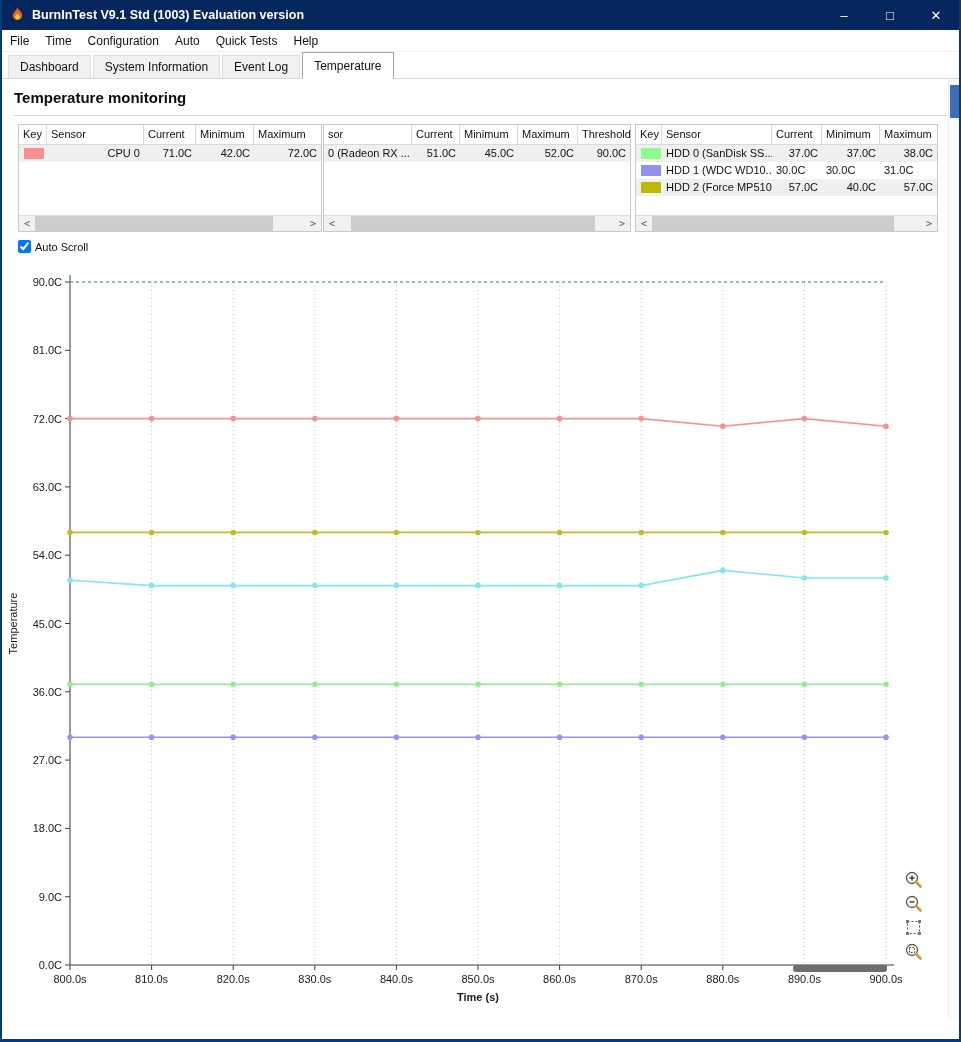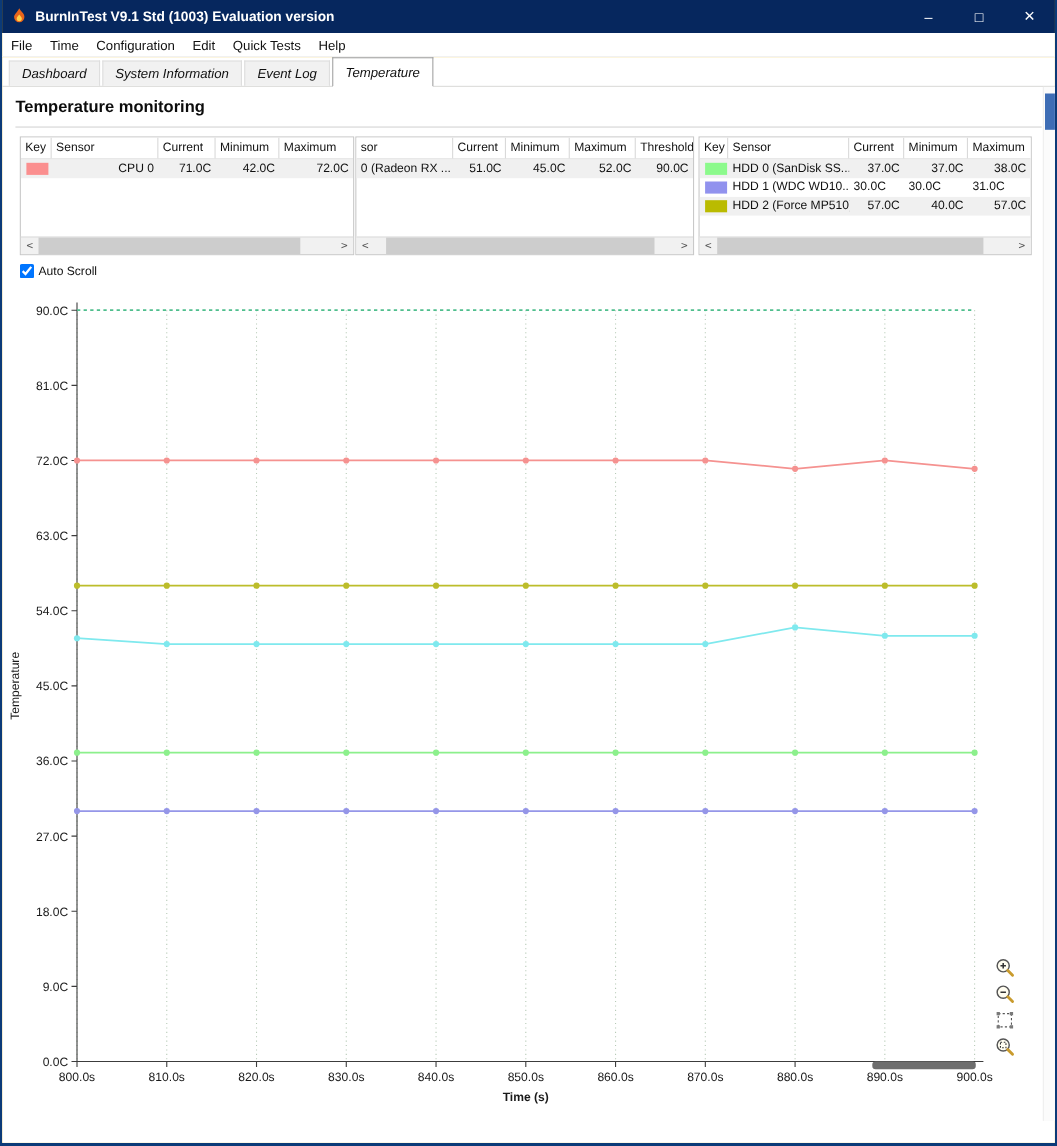--- a/index.html
+++ b/index.html
@@ -1,39 +1,39 @@
 <!DOCTYPE html>
 <html><head>
 <meta charset="utf-8">
 <style>
   * { margin:0; padding:0; box-sizing:border-box; }
   html,body { width:961px; height:1042px; overflow:hidden; background:#fff;
               font-family:"Liberation Sans","DejaVu Sans",sans-serif; }
   .window { width:961px; height:1042px; display:flex; flex-direction:column;
-            background:#eab308; border-left:2px solid #0b3a78; border-right:2px solid #0b3a78;
+            background:#0ea5e9; border-left:2px solid #0b3a78; border-right:2px solid #0b3a78;
             border-bottom:3px solid #0b3a78; position:relative; }
 
   
   .titlebar { flex:0 0 30px; background:#06275e; color:#fff; display:flex; align-items:center; }
   .titlebar .app-icon { margin-left:8px; display:flex; align-items:center; }
   .titlebar .title-text { font-size:12.5px; font-weight:bold; margin-left:7px; }
   .win-controls { margin-left:auto; display:flex; }
   .win-btn { width:46px; height:30px; display:flex; align-items:center; justify-content:center;
              font-size:13px; color:#fff; cursor:default; }
 
   
   .menubar { flex:0 0 22px; display:flex; align-items:center; background:#fff;
              border-bottom:1px solid #f0f0f0; }
   .menu-item { font-size:12px; padding:3px 8px; color:#111; }
 
   
   .tabbar { flex:0 0 27px; display:flex; align-items:flex-end; padding-left:6px; background:#fff;
             border-bottom:1px solid #d9d9d9; }
   .tab { height:23px; padding:4px 11px 3px 11px; font-size:12px; background:#f1f1f1;
-         border:1px solid #dedede; border-bottom:none; margin-right:2px; white-space:nowrap; color:#111;font-style:italic; }
+         border:1px solid #dedede; border-bottom:none; margin-right:2px; white-space:nowrap; color:#111; }
   .tab.active { height:27px; padding-top:6px; background:#fff; border:1px solid #a3a3a3;
                 border-bottom:1px solid #fff; margin-bottom:-1px; position:relative; z-index:2; }
 
   
   .content { flex:1; position:relative; background:#fff; padding-top:10px; }
   .section-title { margin:0 12px; font-size:15px; font-weight:bold; color:#0c0c0c;
                    padding-bottom:9px; border-bottom:1px solid #d4d4d4; }
 
   
   .tables-row { display:flex; margin:8px 0 0 16px;border-radius:32px; }
@@ -93,21 +93,21 @@
       <div class="win-btn">–</div>
       <div class="win-btn">□</div>
       <div class="win-btn">✕</div>
     </div>
   </div>
 
   <div class="menubar">
     <span class="menu-item">File</span>
     <span class="menu-item">Time</span>
     <span class="menu-item">Configuration</span>
-    <span class="menu-item">Edit</span>
+    <span class="menu-item">Auto</span>
     <span class="menu-item">Quick Tests</span>
     <span class="menu-item">Help</span>
   </div>
 
   <div class="tabbar">
     <div class="tab">Dashboard</div>
     <div class="tab">System Information</div>
     <div class="tab">Event Log</div>
     <div class="tab active">Temperature</div>
   </div>

